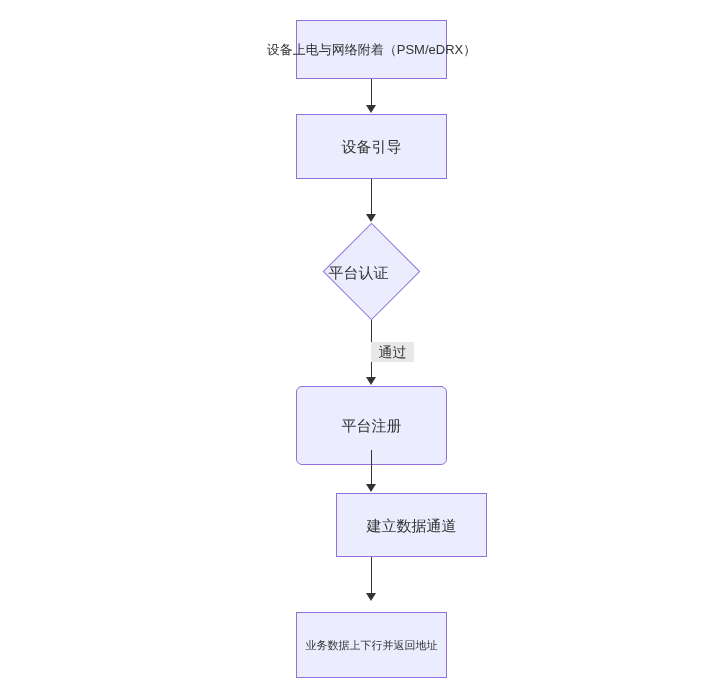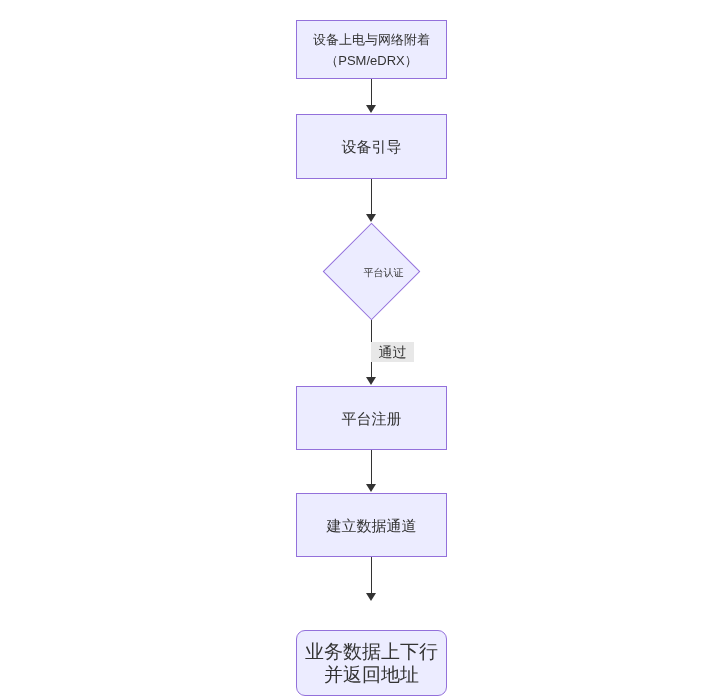--- a/index.html
+++ b/index.html
@@ -22,49 +22,49 @@
   }
   
   .node {
     position: absolute;
     left: 296px;
     width: 151px;
     background: var(--node-fill);
     border: 1px solid var(--node-border);
     color: var(--text);
     display: flex;
-    flex-direction: column;
+    flex-direction: row;
     justify-content: center;
     align-items: center;
     text-align: center;
   }
   .node span { display: block; white-space: nowrap; }
   .n1 { top: 20px;  height: 59px; font-size: 13px; line-height: 21px; }
   .n2 { top: 114px; height: 65px; font-size: 15px; line-height: 23px; }
-  .n4 { top: 386px; height: 64px; font-size: 15px; line-height: 23px; }
-  .n5 { top: 493px; height: 64px; font-size: 15px; line-height: 23px; }
-  .n6 { top: 630px; height: 66px; font-size: 19px; line-height: 23px; border-radius: 9px; }
+  .n4 { top: 386px; height: 79px; font-size: 15px; line-height: 23px; border-radius: 6px; }
+  .n5 { top: 493px; height: 64px; font-size: 15px; line-height: 23px; margin-left: 40px; }
+  .n6 { top: 612px; height: 66px; font-size: 11px; line-height: 23px; }
   
   .diamond-shape {
     position: absolute;
     left: 337px;
     top: 237px;
     width: 69px;
     height: 69px;
     background: var(--node-fill);
     border: 1px solid var(--node-border);
     transform: rotate(45deg);
   }
   .diamond-label {
     position: absolute;
-    left: 308px;
+    left: 283px;
     top: 263px;
     width: 151px;
     text-align: center;
-    font-size: 10px;
+    font-size: 15px;
     line-height: 19px;
     color: var(--text);
   }
   
   .arrow { position: absolute; left: 365px; width: 13px; }
   .arrow .line {
     position: absolute;
     left: 6px; top: 0; bottom: 5px;
     width: 1px;
     background: var(--arrow);

